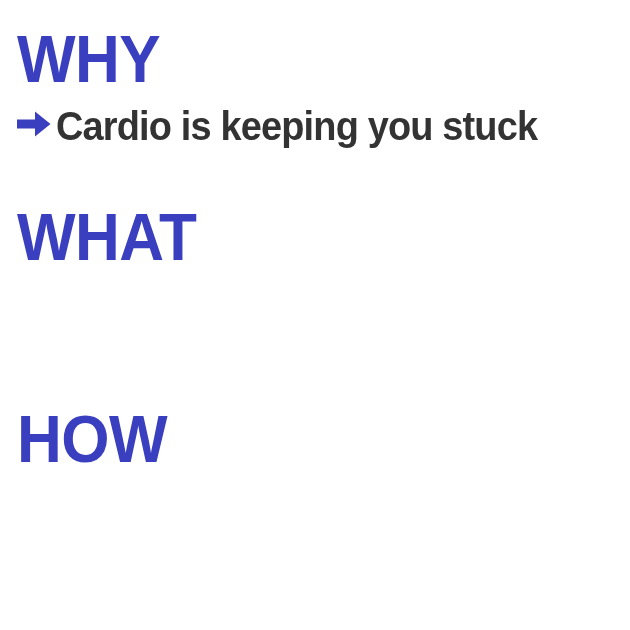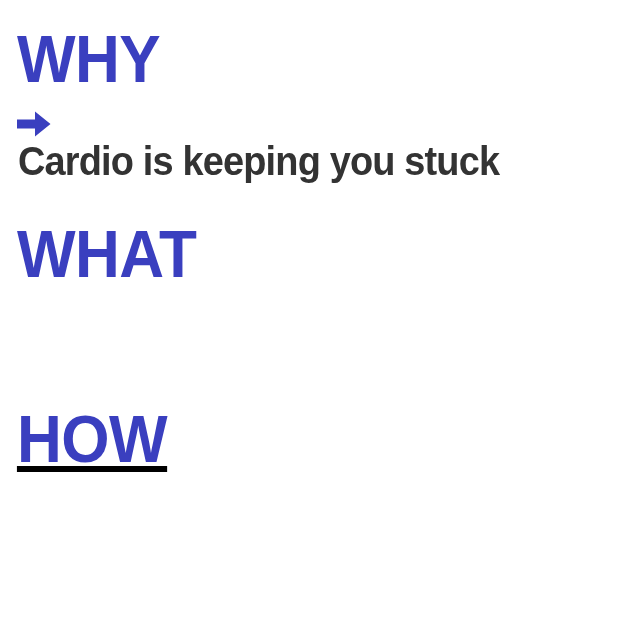--- a/index.html
+++ b/index.html
@@ -40,21 +40,20 @@
     transform: scaleX(0.94);
     transform-origin: left center;
     white-space: nowrap;
   }
 
   .section-body {
     display: flex;
     align-items: flex-start;
     padding-left: 17px;
     margin-top: 10px;
-    flex-direction: column;
   }
 
   .bullet-arrow {
     flex: 0 0 auto;
     width: 38px;
     padding-top: 9px;
     line-height: 0;
   }
 
   .bullet-arrow svg {
@@ -70,22 +69,22 @@
     letter-spacing: -0.9px;
     color: #333333;
     transform: scaleX(0.925);
     transform-origin: left top;
     width: 620px;
     margin-left: 1px;
   }
 
   
   .section-why   { top: 26px; }
-  .section-what  { top: 221px; }
-  .section-how   { top: 406px; text-decoration: underline; }
+  .section-what  { top: 204px; }
+  .section-how   { top: 406px; }
 </style>
 </head>
 <body>
 
 <div class="slide">
 
   <div class="section section-why">
     <div class="section-heading">WHY</div>
     <div class="section-body">
       <span class="bullet-arrow">

